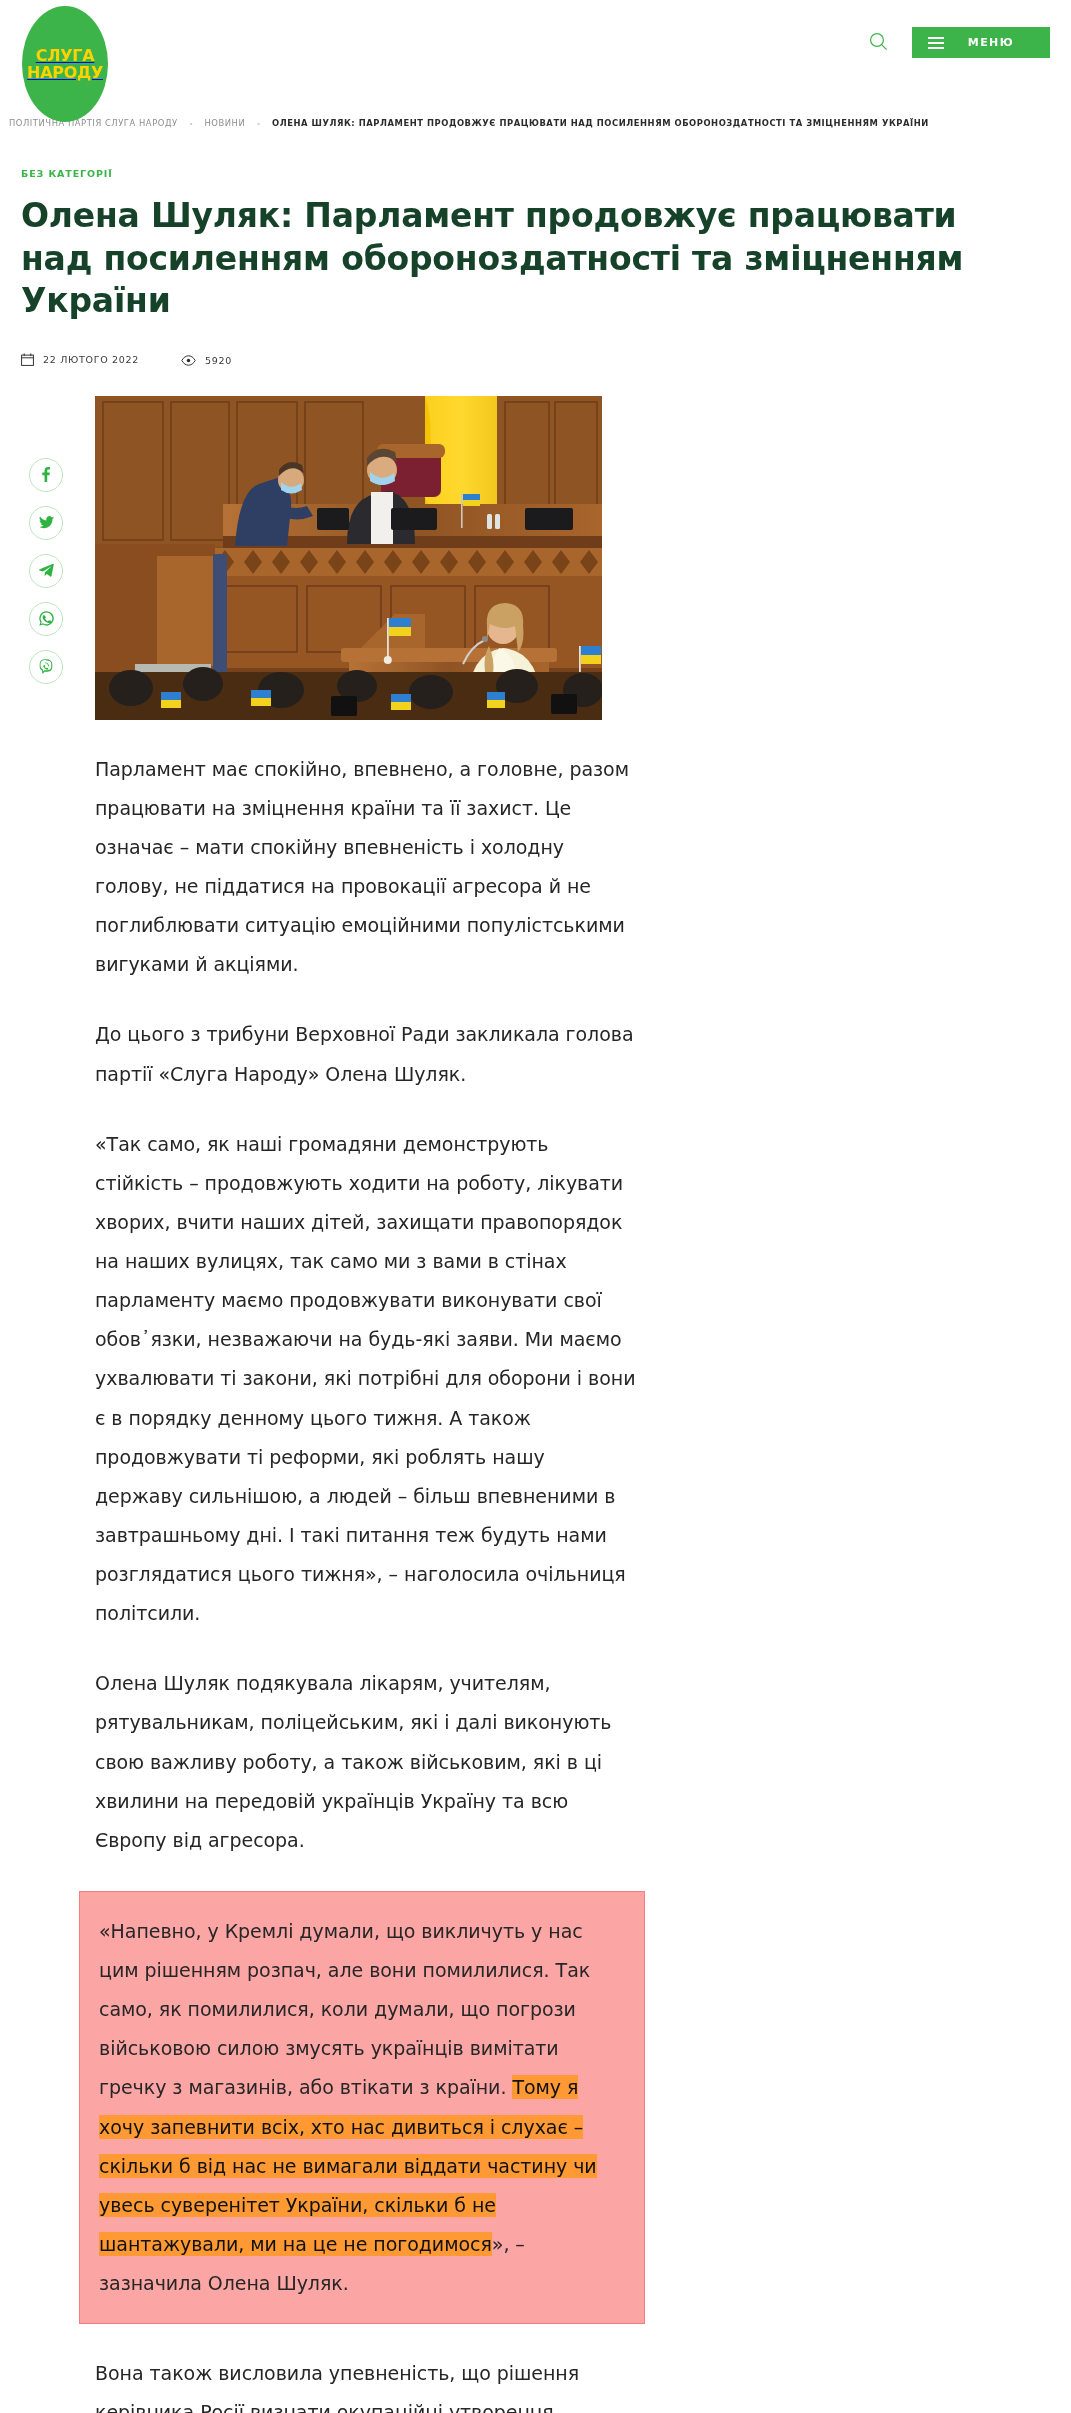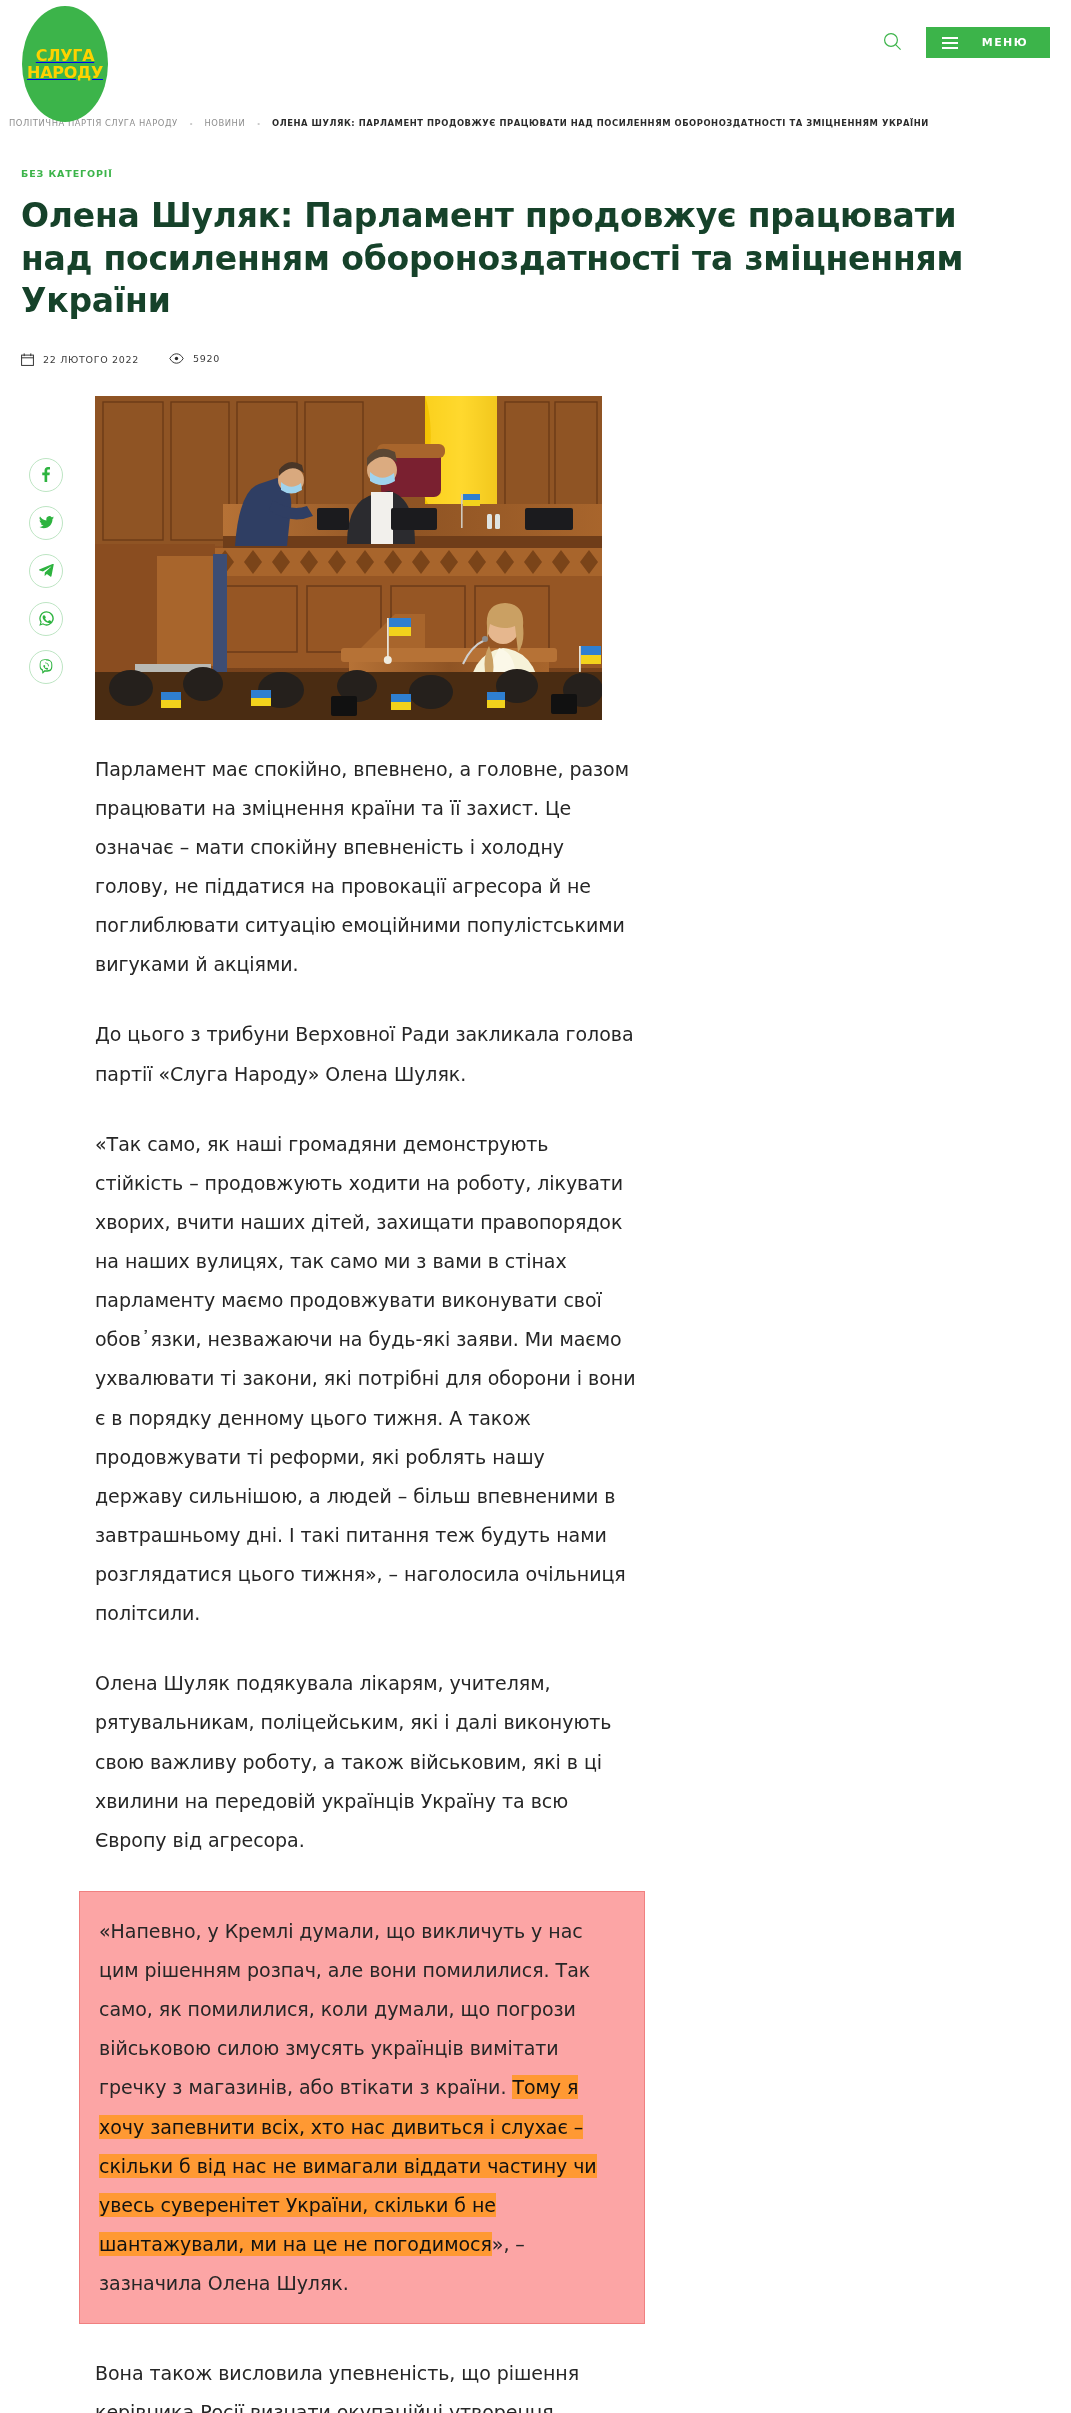--- a/index.html
+++ b/index.html
@@ -56,21 +56,21 @@
     width: 30px; height: 30px;
     display: flex; align-items: center; justify-content: center;
     cursor: pointer;
     background: none; border: none;
   }
   .menu-btn {
     background: #3cb44a;
     color: #fff;
     border: none;
     height: 31px;
-    padding: 0 22px 0 16px;
+    padding: 0 36px 0 16px;
     display: flex;
     align-items: center;
     gap: 24px;
     cursor: pointer;
     min-width: 108px;
   }
   .burger { display: flex; flex-direction: column; gap: 3px; width: 16px; }
   .burger i { display: block; height: 2px; background: #fff; width: 100%; }
   .menu-label {
     font-size: 11px;
@@ -123,22 +123,22 @@
     line-height: 1.29;
     font-weight: 700;
     color: #16422a;
     font-family: "DejaVu Sans", "Liberation Sans", sans-serif;
     letter-spacing: -0.2px;
     max-width: 1010px;
   }
 
   .meta-row {
     display: flex;
-    align-items: flex-start;
-    gap: 30px;
+    align-items: flex-end;
+    gap: 42px;
     margin-top: 30px;
   }
   .meta-item {
     display: flex;
     align-items: center;
     gap: 9px;
     font-size: 9.5px;
     letter-spacing: 0.7px;
     color: #3b3b3b;
     font-family: "DejaVu Sans", sans-serif;

